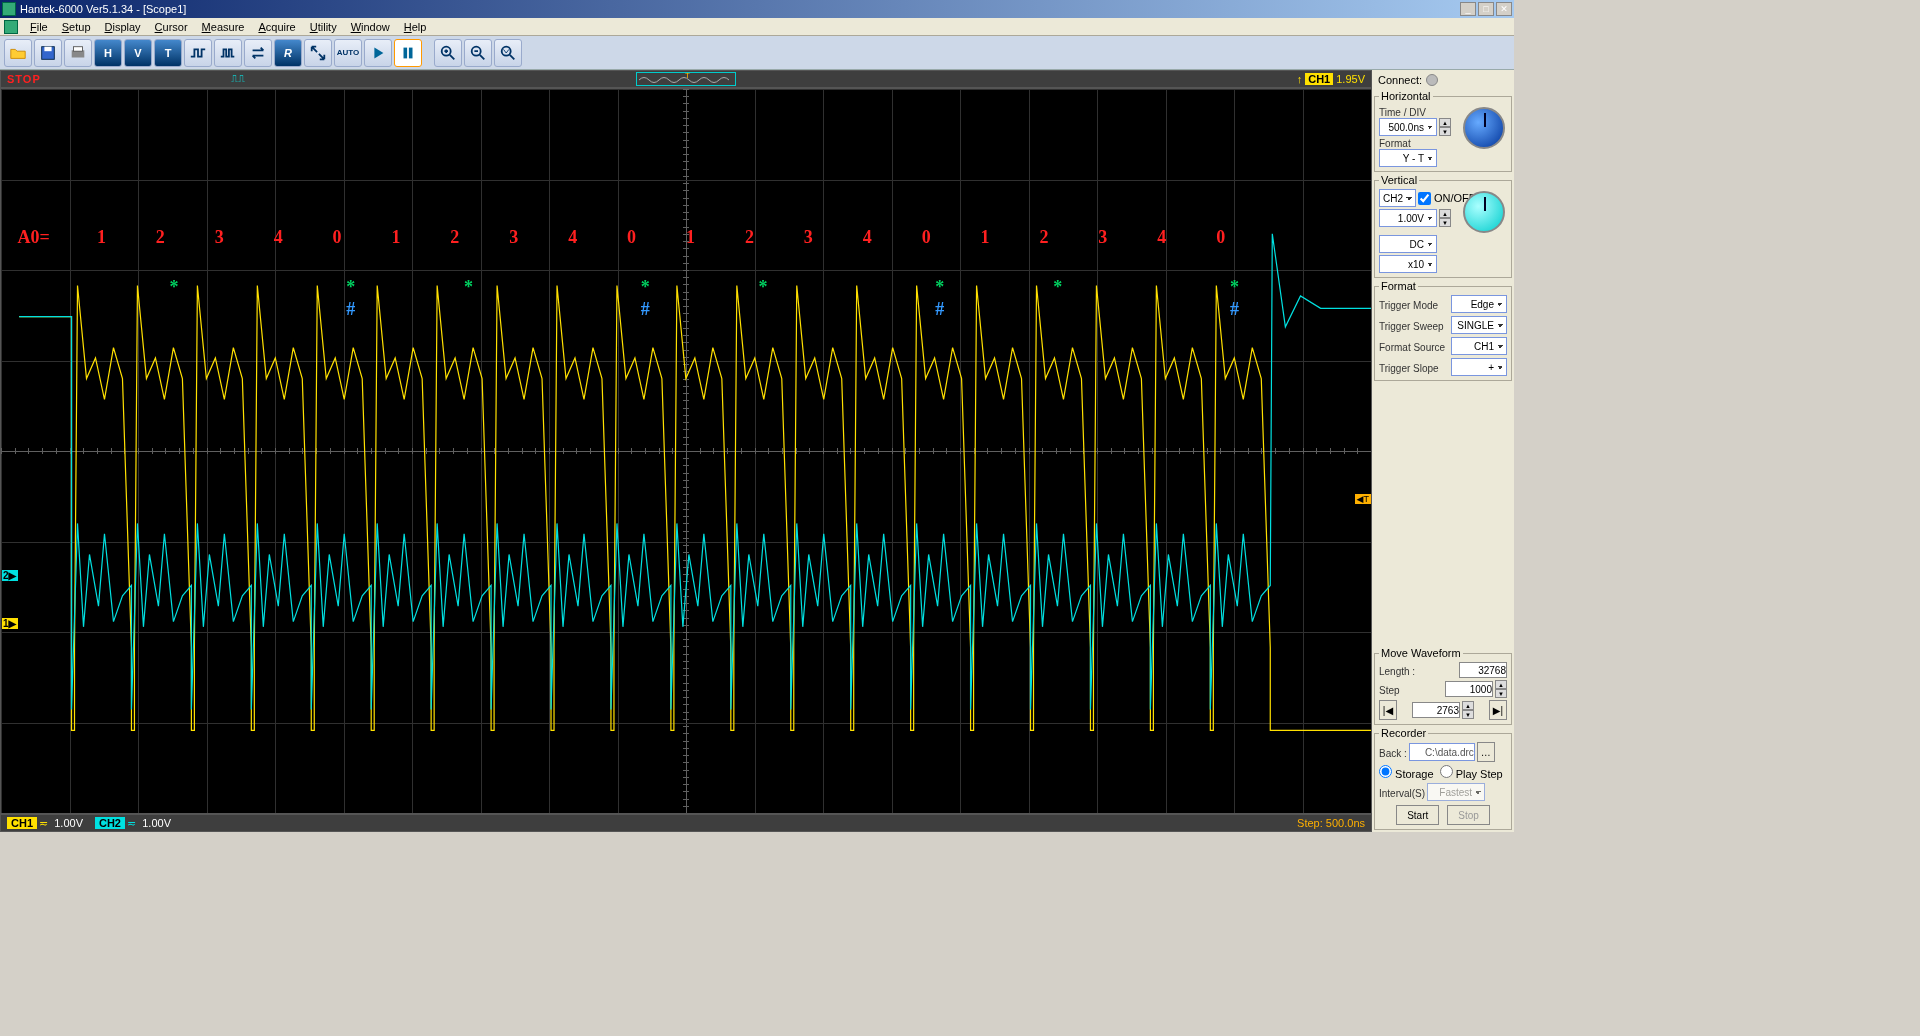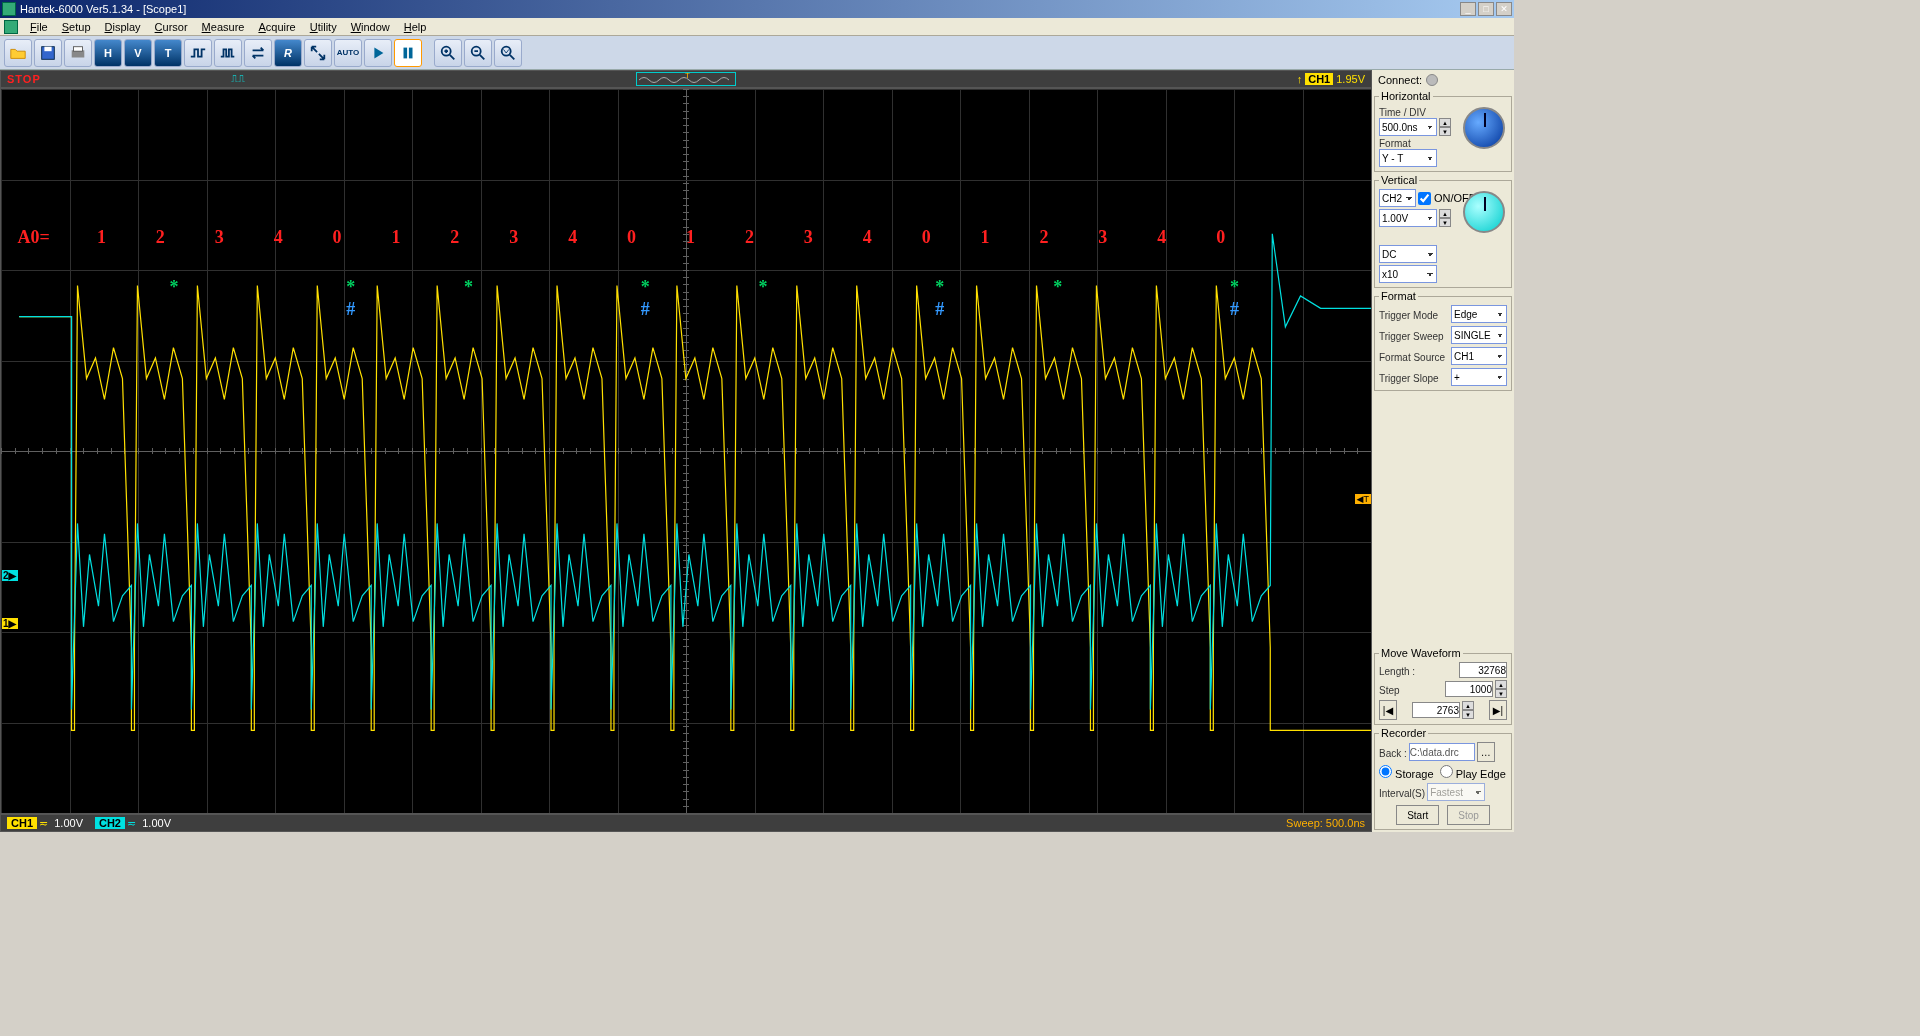--- a/index.html
+++ b/index.html
@@ -35,21 +35,21 @@
   .ch2-bg { background: #00e0e0; color: #000; }
   .ch-val { color: #fff; margin-left: 4px; }
   .botstrip .spacer { flex: 1; }
   .time-readout { color: #ffb000; }
   .side-panel { width: 142px; background: #ece9d8; display: flex; flex-direction: column; padding: 2px; gap: 2px; overflow:hidden;}
   .side-row { display: flex; align-items: center; gap: 4px; padding: 2px 4px; }
   .conn-dot { width: 12px; height: 12px; border-radius: 50%; background: #bbb; border: 1px solid #888; }
   fieldset { border: 1px solid #aca899; padding: 3px 4px 4px 4px; }
   fieldset legend { font-size: 11px; padding: 0 2px; }
   .lbl { font-size: 10px; color: #333; display:block; margin-top:2px;}
-  .sel, .inp { width: 58px; height: 18px; font-size: 10px; border: 1px solid #7a96df; background: #fff; }
+  .sel, .inp { width: 58px; height: 18px; font-size: 10px; border: 1px solid #7a96df; background: #fff; text-align: right; }
   .sel { appearance: none; padding: 0 2px; background-image: linear-gradient(45deg,transparent 50%,#333 50%),linear-gradient(-45deg,transparent 50%,#333 50%); background-position: right 6px top 7px, right 3px top 7px; background-size: 3px 3px; background-repeat: no-repeat; padding-right:12px;}
   .knob { width: 42px; height: 42px; border-radius: 50%; border: 2px solid #888; position: relative; cursor: pointer; float:right; margin:2px;}
   .knob.blue { background: radial-gradient(circle at 35% 35%, #6af, #003399); }
   .knob.cyan { background: radial-gradient(circle at 35% 35%, #aff, #00cccc); }
   .knob::after { content:""; position:absolute; width:2px; height:14px; background:#002; top:4px; left:50%; transform-origin: bottom center; }
   .chk { display: flex; align-items: center; gap: 3px; font-size: 10px; }
   .num-inp { width: 48px; height: 16px; text-align: right; font-size: 10px; border: 1px solid #888; }
   .btn { height: 20px; padding: 0 10px; background: #ece9d8; border: 1px solid #888; cursor: pointer; font-size:10px;}
   .btn:disabled { color: #999; }
   .statusbar { height: 16px; background: #ece9d8; border-top: 1px solid #aca899; display: flex; align-items: center; padding: 0 4px; font-size: 10px; gap: 10px; }
@@ -472,21 +472,21 @@
           <span class="annot blue" style="left: 25.2%; top: 29%;">#</span>
           <span class="annot blue" style="left: 46.7%; top: 29%;">#</span>
           <span class="annot blue" style="left: 68.2%; top: 29%;">#</span>
           <span class="annot blue" style="left: 89.7%; top: 29%;">#</span>
         </div>
 
       <div class="botstrip">
         <span><span class="ch-tag ch1-bg">CH1</span><span style="color:#ffe000;margin:0 2px;">≂</span><span class="ch-val">1.00V</span></span>
         <span><span class="ch-tag ch2-bg">CH2</span><span style="color:#00e0e0;margin:0 2px;">≂</span><span class="ch-val">1.00V</span></span>
         <div class="spacer"></div>
-        <span class="time-readout">Sweep: 500.0ns</span>
+        <span class="time-readout">Step: 500.0ns</span>
       </div>
     </div>
 
     <div class="side-panel">
       <div class="side-row">
         <span>Connect:</span>
         <div class="conn-dot"></div>
       </div>
 
       <fieldset>
@@ -517,21 +517,21 @@
                 <span>ON/OFF</span>
               </label>
             </div>
           <div class="hz-row" style="margin-top:2px;">
               <select class="sel"><option>1.00V</option></select>
               <span class="spin-btns">
                 <button>▲</button>
                 <button>▼</button>
               </span>
             </div>
-          <div style="margin-top:18px;"><select class="sel"><option>DC</option></select></div>
+          <div style="margin-top:8px;"><select class="sel"><option>DC</option></select></div>
           <div style="margin-top:2px;"><select class="sel"><option>x10</option></select></div>
         </div>
       </fieldset>
 
       <fieldset>
         <legend>Format</legend>
         <div style="display:grid;grid-template-columns:1fr 56px;gap:3px;align-items:center;">
           <span class="lbl">Trigger Mode</span>
           <select class="sel" style="width:56px"><option>Edge</option></select>
           <span class="lbl">Trigger Sweep</span>
@@ -576,21 +576,21 @@
 
       <fieldset>
         <legend>Recorder</legend>
         <div class="hz-row">
           <span class="lbl">Back :</span>
           <input class="inp" style="width: 66px;" disabled="" value="C:\data.drc">
           <button class="btn" style="width:18px;padding:0">…</button>
         </div>
         <div class="radio-row">
           <label><input type="radio" checked="" style=""> <span>Storage</span></label>
-          <label><input type="radio" style=""> <span>Play Edge</span></label>
+          <label><input type="radio" style=""> <span>Play Step</span></label>
         </div>
         <div class="hz-row">
           <span class="lbl">Interval(S)</span>
           <select class="sel" disabled=""><option>Fastest</option></select>
         </div>
         <div class="hz-row" style="margin-top:4px;gap:8px;justify-content:center;">
           <button class="btn">Start</button>
           <button class="btn" disabled="">Stop</button>
         </div>
       </fieldset>

